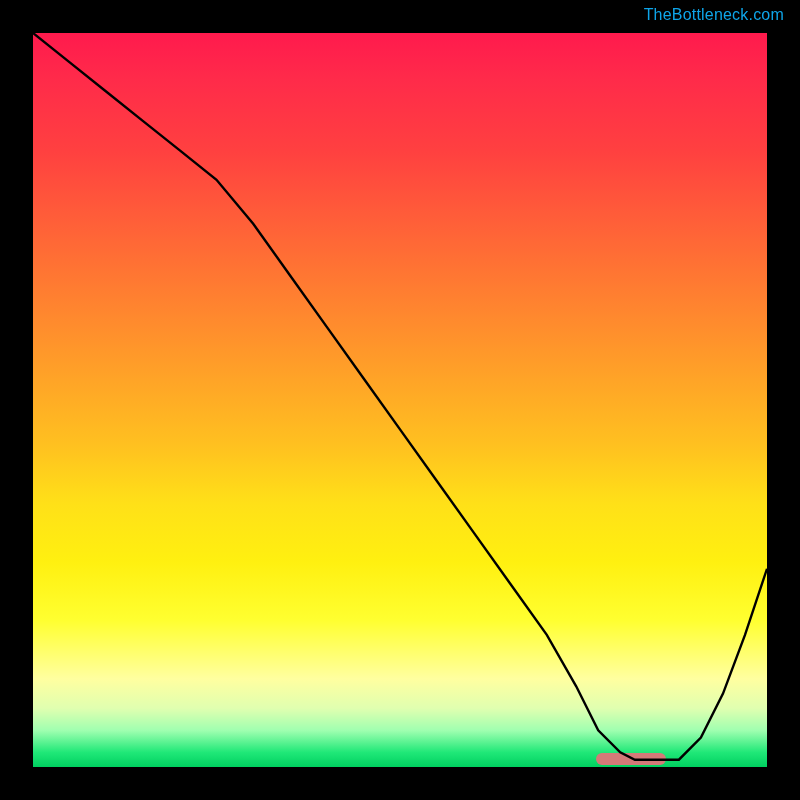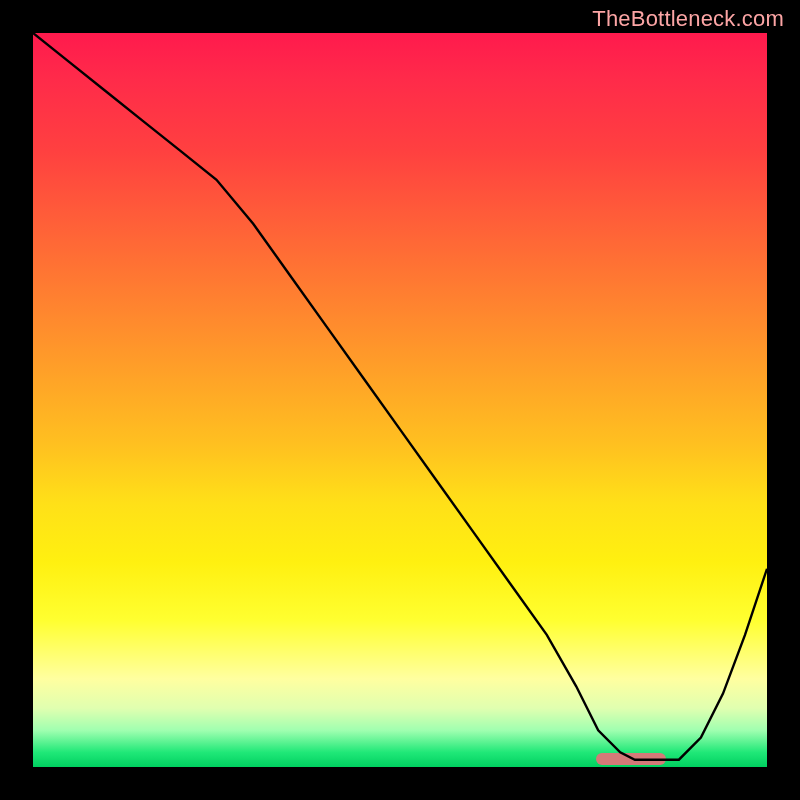--- a/index.html
+++ b/index.html
@@ -54,22 +54,22 @@
     position: absolute;
     background: #d47a78;
     border-radius: 6px;
     height: 12px;
   }
   .watermark {
     position: absolute;
     top: 6px;
     right: 16px;
     font-family: Arial, Helvetica, sans-serif;
-    font-size: 22px;
-    color: #fca5a5;
+    font-size: 16px;
+    color: #0ea5e9;
     font-weight: 500;
     letter-spacing: 0.2px;
   }
 </style>
 </head>
 <body>
 
 <div class="frame">
 
   <div class="plot">

